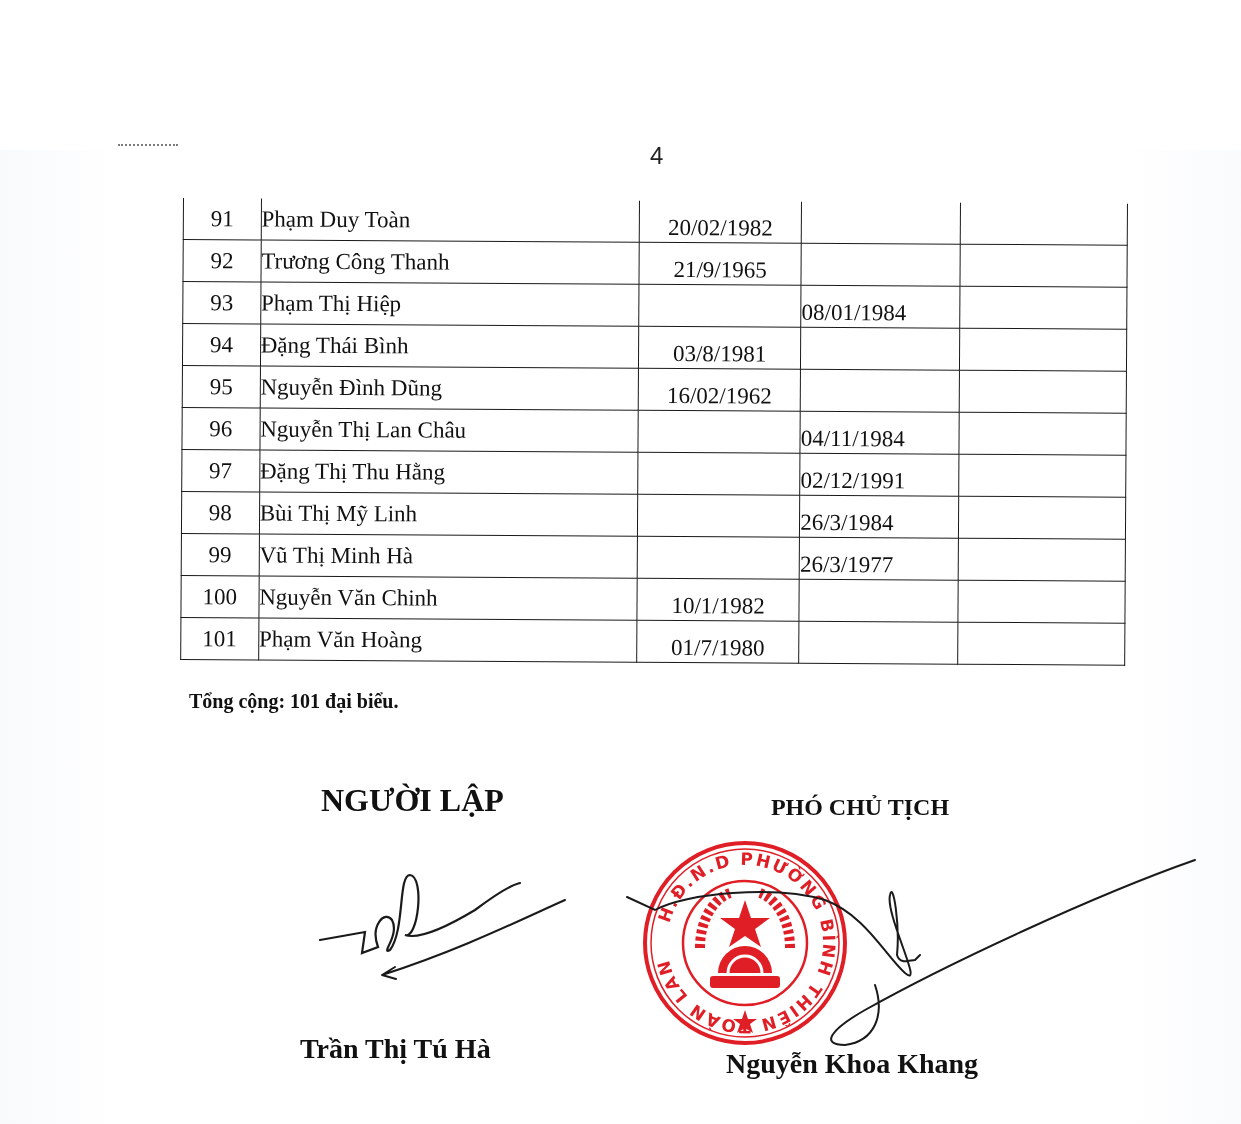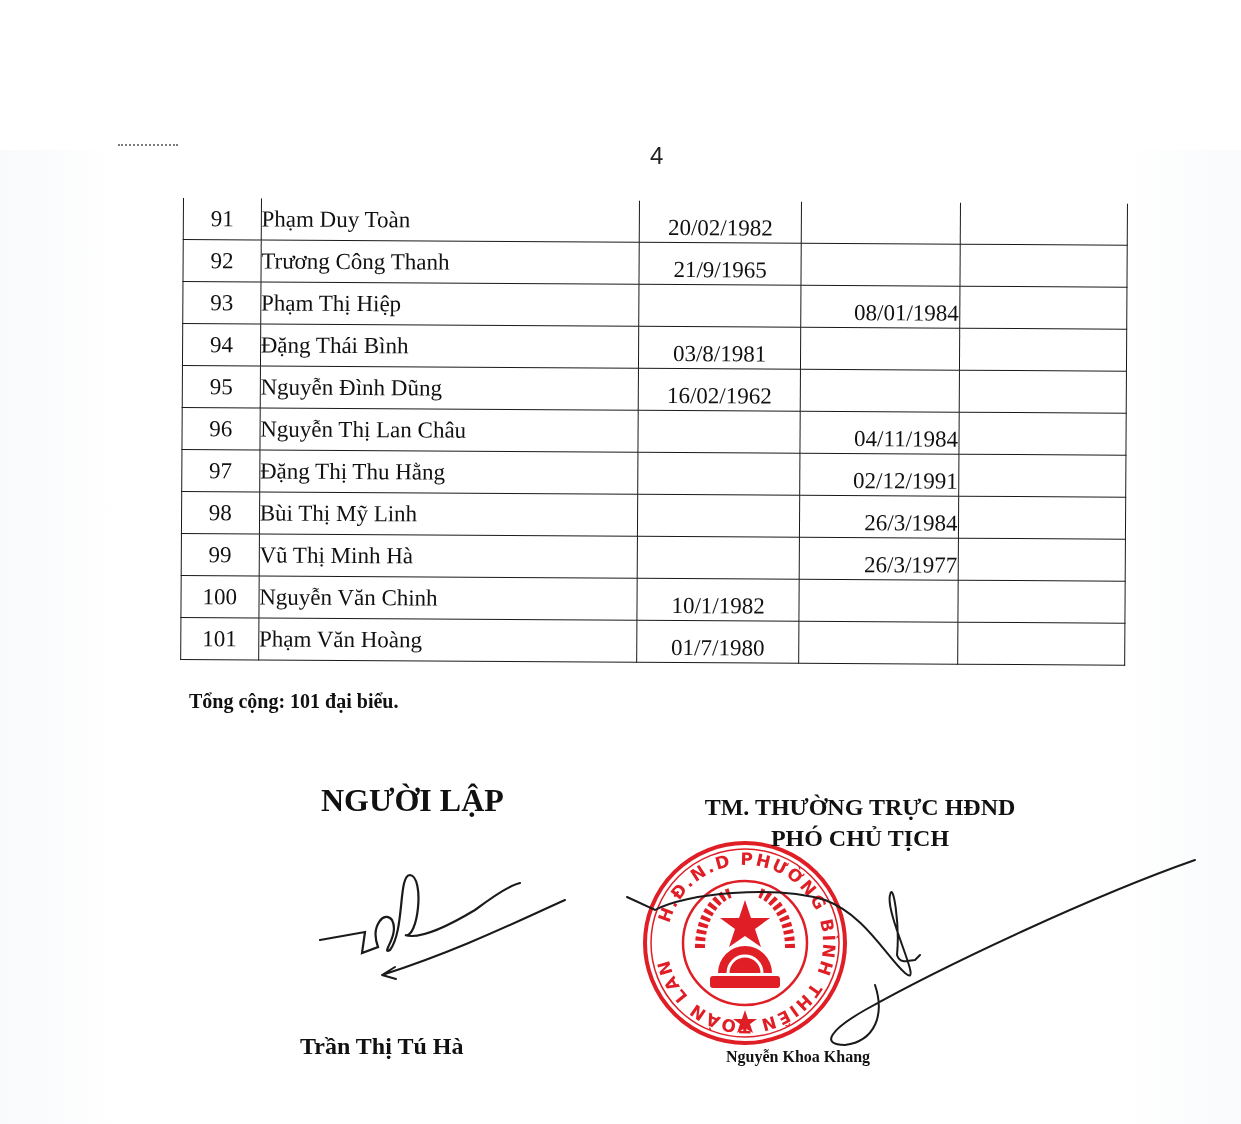--- a/index.html
+++ b/index.html
@@ -54,21 +54,21 @@
       padding: 0;
       font-size: 23px;
       vertical-align: middle;
       white-space: nowrap;
       overflow: hidden;
     }
     table.delegates tr:first-child td { border-top: none; }
     td.c-stt { width: 76px; text-align: center; }
     td.c-name { width: 374px; text-align: left; padding-left: 8px; }
     td.c-male { width: 160px; text-align: center; }
-    td.c-female { width: 156px; text-align: right; }
+    td.c-female { width: 156px; text-align: left; }
     td.c-note { width: 165px; }
     td .lower { position: relative; top: 6px; }
 
     .total {
       position: absolute;
       left: 189px; top: 690px;
       font-size: 20px;
       font-weight: bold;
     }
     .sig-left-title {
@@ -82,27 +82,27 @@
       left: 670px; top: 792px;
       width: 380px;
       text-align: center;
       font-size: 24px;
       font-weight: bold;
       line-height: 31px;
     }
     .sig-left-name {
       position: absolute;
       left: 300px; top: 1033px;
-      font-size: 24px;
+      font-size: 28px;
       font-weight: bold;
     }
     .sig-right-name {
       position: absolute;
       left: 726px; top: 1048px;
-      font-size: 16px;
+      font-size: 28px;
       font-weight: bold;
     }
     .signature {
       position: absolute;
       pointer-events: none;
     }
     .stamp {
       position: absolute;
       left: 640px; top: 838px;
       width: 210px; height: 210px;
@@ -199,21 +199,20 @@
       </tr>
     </tbody>
   </table>
 </div>
 
 <div class="total">Tổng cộng: 101 đại biểu.</div>
 
 <div class="sig-left-title">NGƯỜI LẬP</div>
 
 <div class="sig-right">
-  <div>TM. THƯỜNG TRỰC HĐND</div>
   <div>PHÓ CHỦ TỊCH</div>
 </div>
 
 <svg class="signature" style="left:310px; top:855px;" width="270" height="130" viewBox="0 0 270 130">
   <path d="M10 85 L55 77 L52 98 L68 92 C 60 70, 75 55, 82 65 C 90 80, 70 100, 80 95 C 95 75, 88 20, 100 20 C 115 22, 108 85, 95 80 C 110 85, 140 70, 165 55 C 185 40, 200 30, 210 28" fill="none" stroke="#1a1a1a" stroke-width="2.2" stroke-linecap="round"></path>
   <path d="M255 45 C 210 65, 150 95, 72 120 L 85 112 M72 120 L 86 124" fill="none" stroke="#1a1a1a" stroke-width="2" stroke-linecap="round"></path>
 </svg>
 
 <svg class="stamp" viewBox="0 0 210 210">
   <defs>

